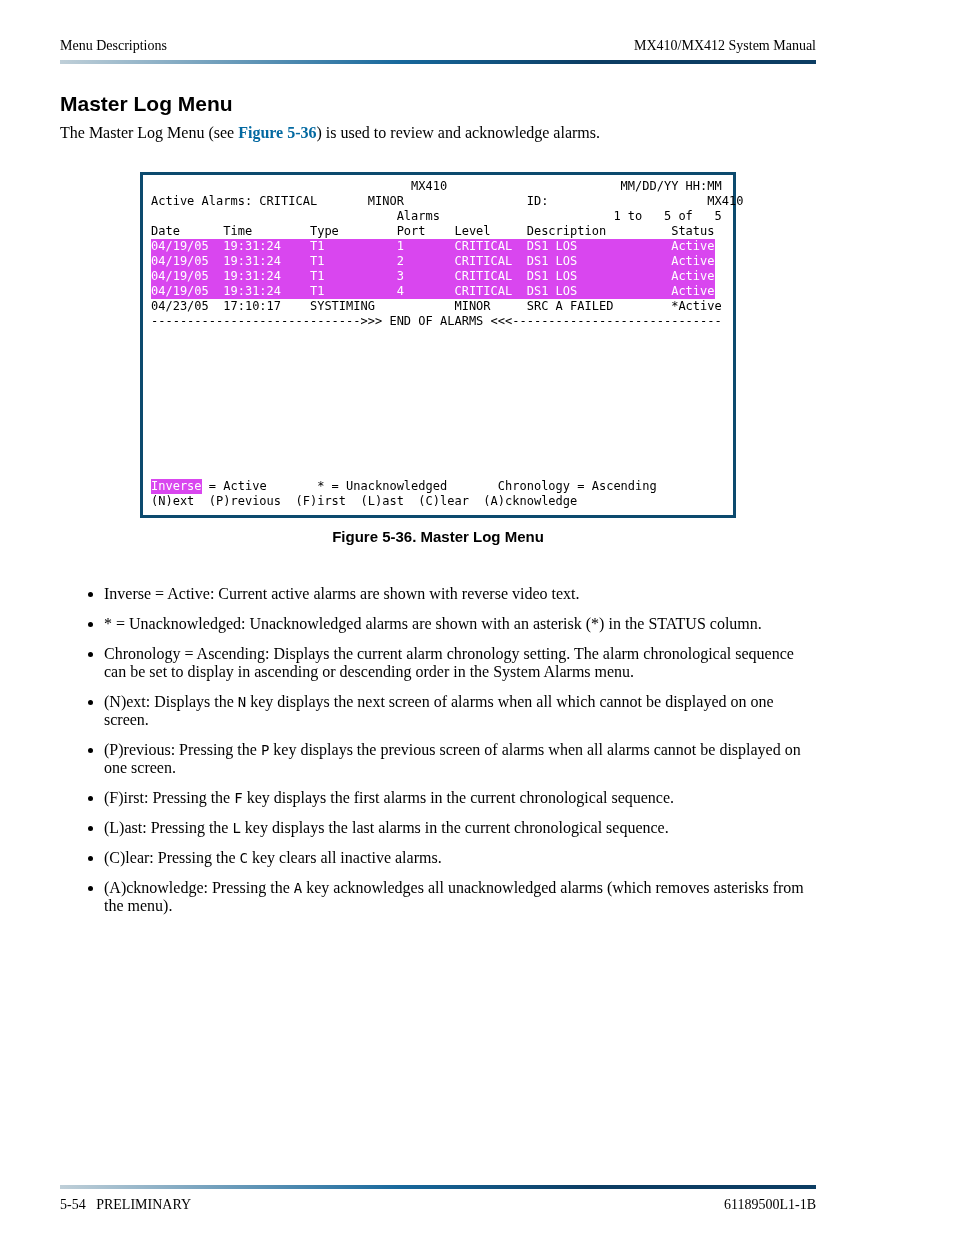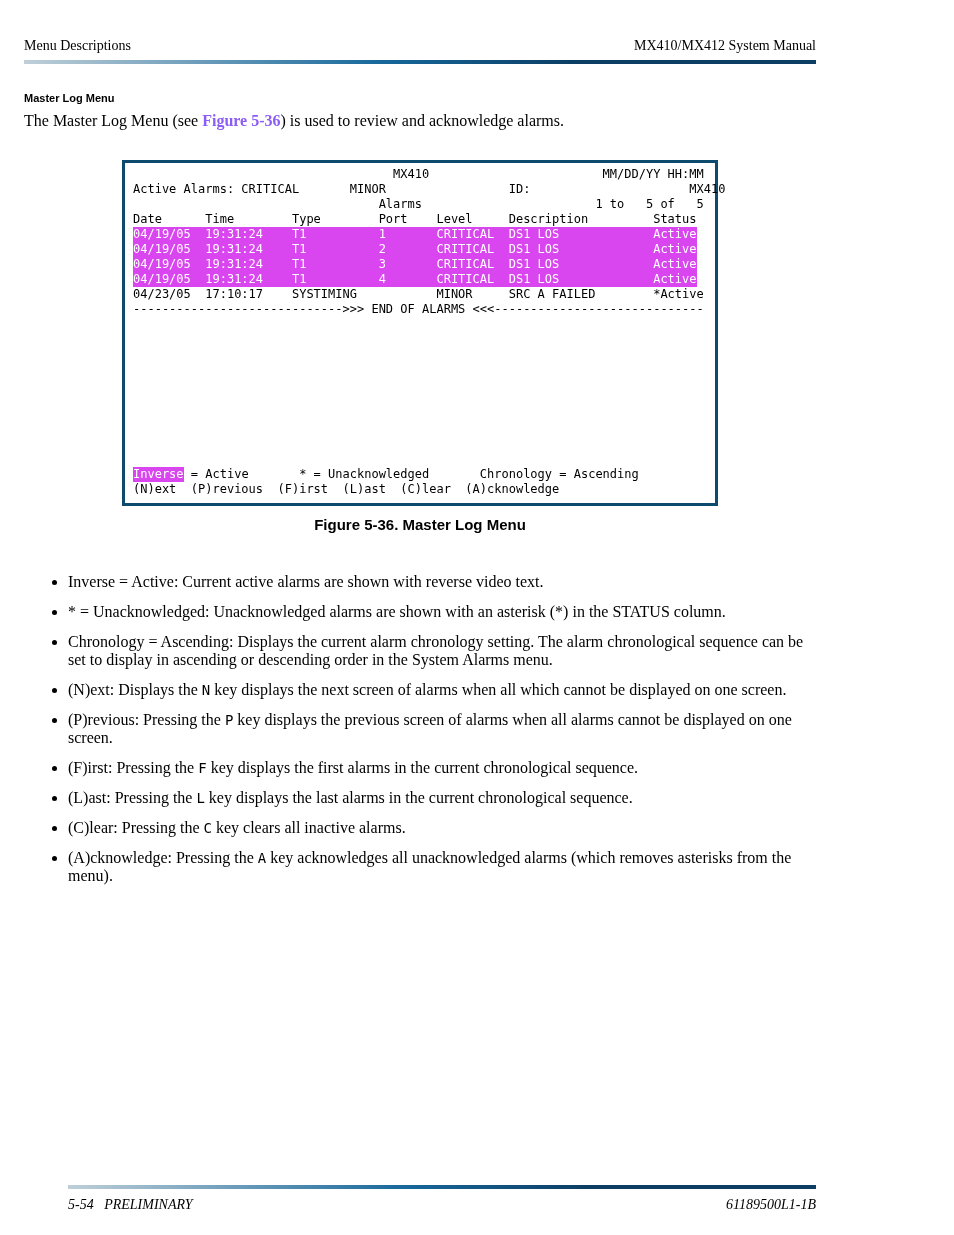--- a/index.html
+++ b/index.html
@@ -6,47 +6,47 @@
     margin: 0;
     padding: 0;
     font-family: Georgia, 'Times New Roman', serif;
     font-size: 15px;
     color: #000;
     background: #fff;
   }
   .page {
     width: 876px;
     min-height: 1235px;
-    padding: 38px 60px 30px 24px;
+    padding: 38px 60px 30px 60px;
     box-sizing: border-box;
     position: relative;
   }
   .top-header {
     display: flex;
     justify-content: space-between;
     font-size: 14px;
     margin-bottom: 6px;
   }
   .top-rule {
     height: 4px;
     background: linear-gradient(to right, #bfcfd8 0%, #17689c 45%, #0c3d63 70%, #0c3d63 100%);
     margin-bottom: 28px;
   }
   .section-heading {
     font-family: Arial, Helvetica, sans-serif;
     font-weight: bold;
-    font-size: 11px;
+    font-size: 21px;
     margin-bottom: 8px;
   }
   .intro-para {
     font-size: 16px;
     margin-bottom: 30px;
   }
   .figref {
-    color: #8b5cf6;
+    color: #0369a1;
     font-weight: bold;
   }
   .terminal {
     width: 596px;
     margin: 12px auto 10px auto;
     border: 3px solid #0c4a6e;
     padding: 4px 8px 6px 8px;
     font-family: 'Lucida Console', Monaco, monospace;
     font-size: 12px;
     line-height: 15px;
@@ -75,24 +75,23 @@
     margin: 0 0 0 0;
   }
   ul.bullets li {
     font-size: 16px;
     margin-bottom: 12px;
     padding-right: 10px;
   }
   .mono-inline { font-family: 'Lucida Console', Monaco, monospace; font-size: 14px; }
   .footer {
     position: absolute;
-    left: 68px;
+    left: 60px;
     right: 60px;
     bottom: 22px;
-    font-style: italic;
   }
   .bottom-rule {
     height: 4px;
     background: linear-gradient(to right, #bfcfd8 0%, #17689c 45%, #0c3d63 70%, #0c3d63 100%);
     margin-bottom: 8px;
   }
   .footer-line {
     display:flex;
     justify-content: space-between;
     font-size: 14px;

